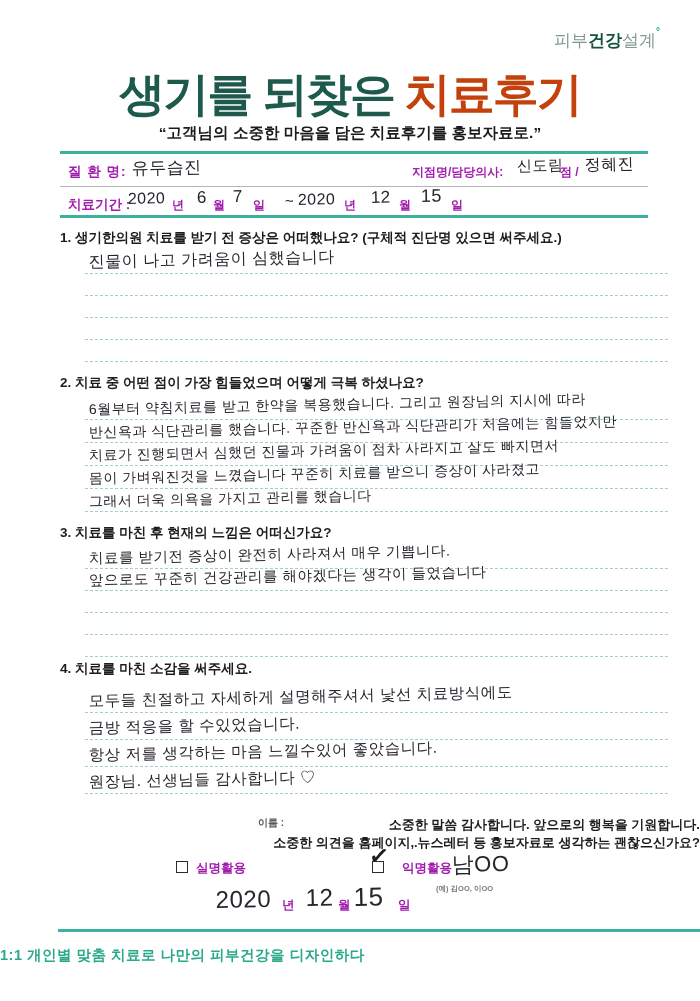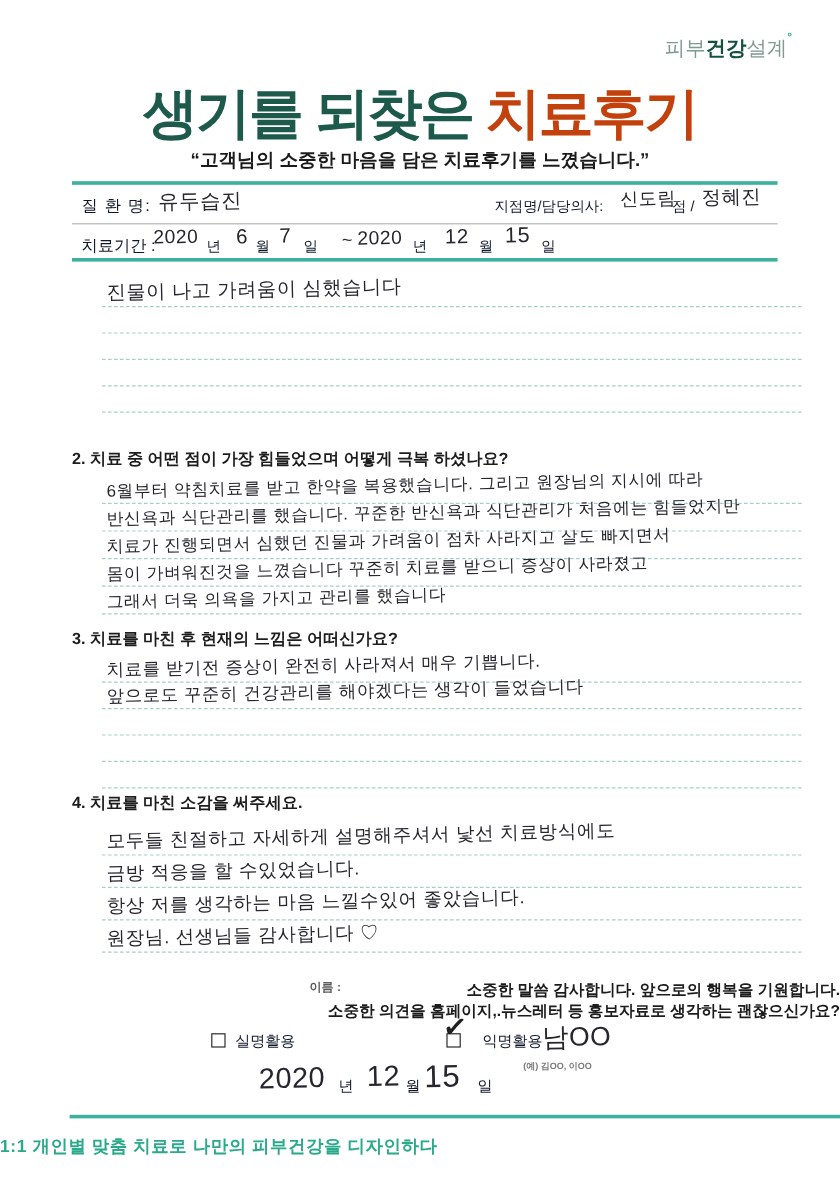--- a/index.html
+++ b/index.html
@@ -2,21 +2,21 @@
 <html><head>
 <meta charset="utf-8">
 <style>
   * { margin:0; padding:0; box-sizing:border-box; }
   html,body { background:#ffffff; }
   body { font-family:"Liberation Sans", sans-serif; }
   .page { position:relative; width:700px; height:1001px; background:#ffffff; overflow:hidden;border-radius:19px; }
   .abs { position:absolute; }
 
   
-  .printed { color:#0f172a; font-weight:400; }
+  .printed { color:#a21caf; font-weight:700; }
   .label-sm { color:#5b5b5b; font-weight:600; }
 
   
   .hw { color:#26262e; font-weight:400; white-space:nowrap; transform:rotate(-1.2deg); transform-origin:left bottom; letter-spacing:0.5px; }
 
   
   .rule-teal { background:#3db19e; height:3px; }
   .rule-gray { background:#b5b5b5; height:1px; }
 
   
@@ -50,21 +50,21 @@
 <div class="page">
 
   <div class="abs logo" style="top:29px; right:40px;">
     <span class="lt">피부</span><span class="bd">건강</span><span class="lt">설계</span><span class="deg">°</span>
   </div>
 
   <div class="abs title" style="top:64px; left:0;">
     <span class="dark">생기를 되찾은</span>
     <span class="accent">치료후기</span>
   </div>
-  <div class="abs subtitle" style="top:123px; left:0;">“고객님의 소중한 마음을 담은 치료후기를 느꼈습니다.”</div>
+  <div class="abs subtitle" style="top:123px; left:0;">“고객님의 소중한 마음을 담은 치료후기를 홍보자료로.”</div>
 
   <div class="abs rule-teal" style="left:60px; top:151px; width:588px;"></div>
 
   <span class="abs printed" style="left:68px; top:163px; font-size:13.5px; letter-spacing:1px;">질 환 명:</span>
   <span class="abs hw" style="left:132px; top:157px; font-size:17px;">유두습진</span>
 
   <span class="abs printed" style="left:412px; top:164px; font-size:12px;">지점명/담당의사:</span>
   <span class="abs hw" style="left:517px; top:157px; font-size:15px;">신도림</span>
   <span class="abs printed" style="left:560px; top:164px; font-size:12px;">점 /</span>
   <span class="abs hw" style="left:585px; top:155px; font-size:16px;">정혜진</span>
@@ -82,20 +82,21 @@
   <span class="abs hw" style="left:298px; top:191px; font-size:16px;">2020</span>
   <span class="abs printed" style="left:344px; top:197px; font-size:12px;">년</span>
   <span class="abs hw" style="left:371px; top:188px; font-size:17px;">12</span>
   <span class="abs printed" style="left:399px; top:197px; font-size:12px;">월</span>
   <span class="abs hw" style="left:421px; top:186px; font-size:18px;">15</span>
   <span class="abs printed" style="left:451px; top:197px; font-size:12px;">일</span>
 
   <div class="abs rule-teal" style="left:60px; top:215px; width:588px;"></div>
 
   <div class="abs" style="left:60px; top:229px; width:608px;">
+    <div class="q-title">1. 생기한의원 치료를 받기 전 증상은 어떠했나요? (구체적 진단명 있으면 써주세요.)</div>
     <div class="qrows r22" style="margin-left:25px;">
       <div class="row">
           <span class="hw" style="font-size:16px;">진물이 나고 가려움이 심했습니다</span>
         </div>
       <div class="row"></div>
       <div class="row"></div>
       <div class="row"></div>
       <div class="row"></div>
     </div>
   </div>

